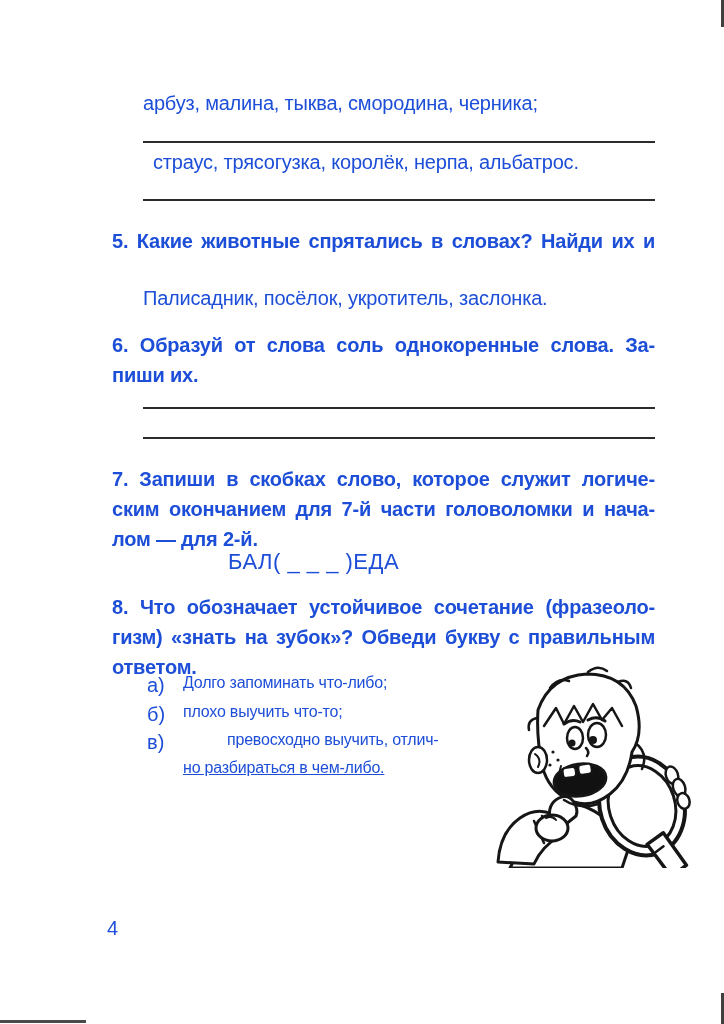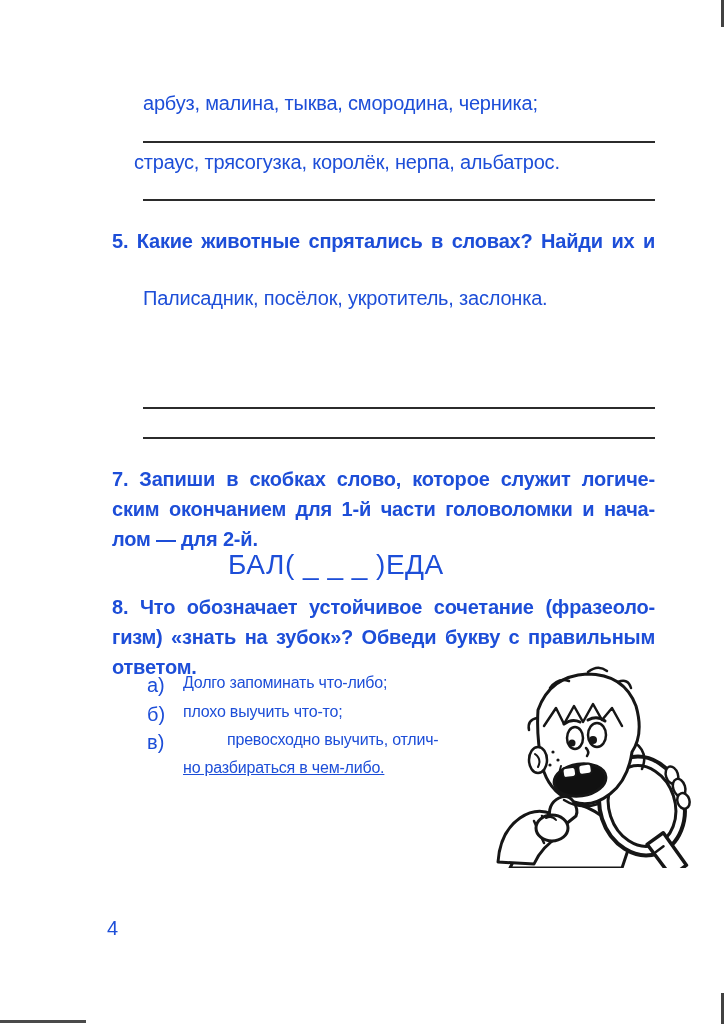--- a/index.html
+++ b/index.html
@@ -9,51 +9,55 @@
     font-family:"Liberation Sans", sans-serif;
     color:#1d4ed8;
     -webkit-font-smoothing:antialiased;
   }
   .bodytext { position:absolute; font-size:20px; letter-spacing:-0.2px; white-space:nowrap; }
   .heading  { position:absolute; left:112px; width:543px; font-weight:bold; font-size:20px;
               letter-spacing:-0.2px; line-height:30px; }
   .hline    { text-align:justify; text-align-last:justify; }
   .fill-line { position:absolute; left:143px; width:512px; height:0;
                border-top:2px solid #2b2b2b; }
-  .puzzle { position:absolute; left:228px; font-size:28px; letter-spacing:0.5px; white-space:nowrap; }
+  .puzzle { position:absolute; left:228px; font-size:22px; letter-spacing:0.5px; white-space:nowrap; }
   .opt-letter { position:absolute; left:147px; font-size:20px; white-space:nowrap; }
   .opt-text   { position:absolute; left:183px; font-size:16px; letter-spacing:-0.2px; white-space:nowrap; }
   .pagenum { position:absolute; left:107px; top:917px; font-size:20px; }
   .illu { position:absolute; left:492px; top:648px; width:200px; height:220px; }
   .edge-artifact { position:absolute; background:#414141; }
   .ea-top-right { right:0; top:0; width:3px; height:27px; }
   .ea-bottom-right { right:0; top:993px; width:3px; height:31px; }
   .ea-bottom-left { left:0; top:1020px; width:86px; height:3px; background:#4a4a4a; }
 </style>
 </head>
 <body>
 
 <div class="page">
 
   <div class="bodytext" style="left:143px; top:92px;">арбуз, малина, тыква, смородина, черника;</div>
   <div class="fill-line" style="top:141px;"></div>
-  <div class="bodytext" style="left:134px; top:151px;">страус, трясогузка, королёк, нерпа, альбатрос.</div>
+  <div class="bodytext" style="left:153px; top:151px;">страус, трясогузка, королёк, нерпа, альбатрос.</div>
   <div class="fill-line" style="top:199px;"></div>
 
   <div class="heading" style="top:226px;">
     <div class="hline">5. Какие животные спрятались в словах? Найди их и</div>
   </div>
   <div class="bodytext" style="left:143px; top:287px;">Палисадник, посёлок, укротитель, заслонка.</div>
 
+  <div class="heading" style="top:330px;">
+    <div class="hline">6. Образуй от слова соль однокоренные слова. За-</div>
+    <div>пиши их.</div>
+  </div>
   <div class="fill-line" style="top:407px;"></div>
   <div class="fill-line" style="top:437px;"></div>
 
   <div class="heading" style="top:464px;">
     <div class="hline">7. Запиши в скобках слово, которое служит логиче-</div>
-    <div class="hline">ским окончанием для 1-й части головоломки и нача-</div>
+    <div class="hline">ским окончанием для 7-й части головоломки и нача-</div>
     <div>лом — для 2-й.</div>
   </div>
   <div class="puzzle" style="top:549px;">БАЛ( _ _ _ )ЕДА</div>
 
   <div class="heading" style="top:592px;">
     <div class="hline">8. Что обозначает устойчивое сочетание (фразеоло-</div>
     <div class="hline">гизм) «знать на зубок»? Обведи букву с правильным</div>
     <div>ответом.</div>
   </div>
 

